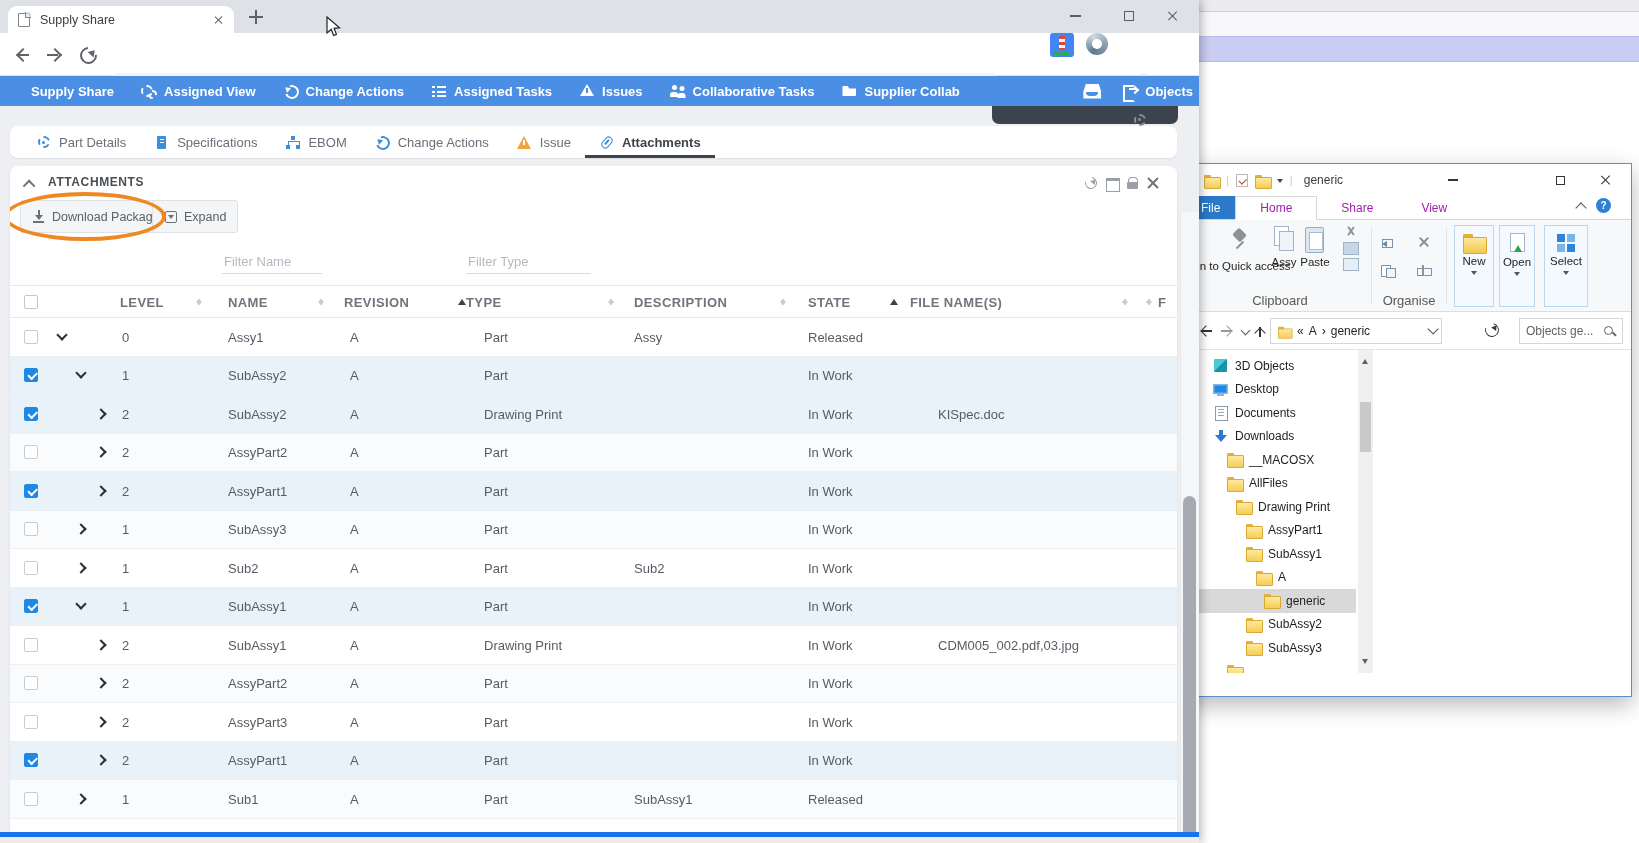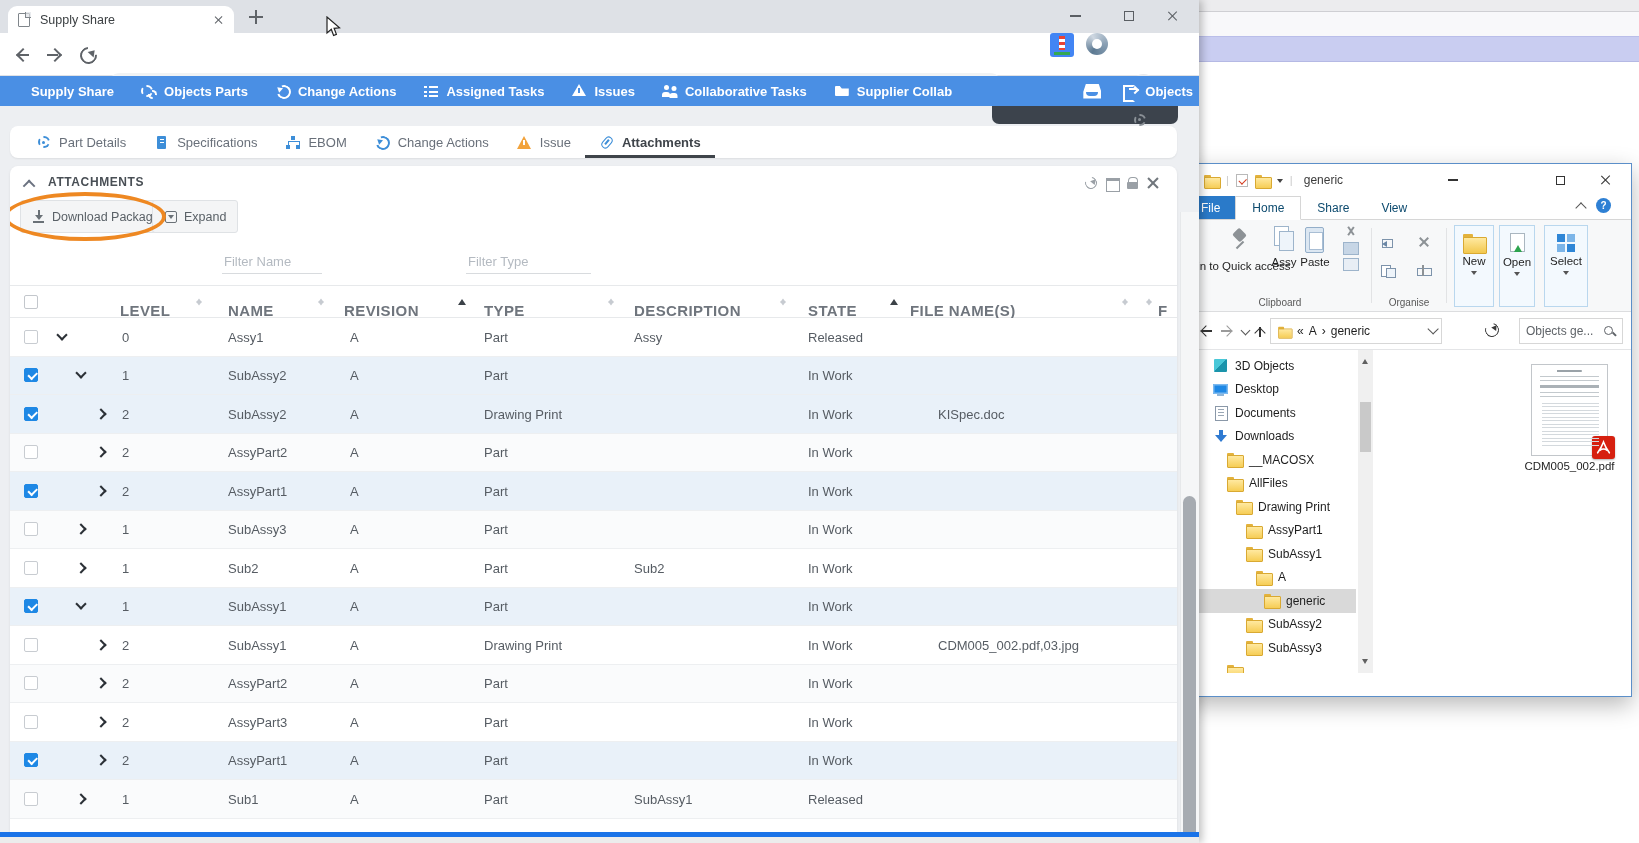--- a/index.html
+++ b/index.html
@@ -29,28 +29,28 @@
 
   .qat-caret{width:0;height:0;border:3.5px solid transparent;border-top:4.5px solid #444;margin-top:4px;}
   .qat-check{position:relative;width:12px;height:13px;background:#fff;border:1px solid #b9b9b9;}
   .qat-check::after{content:'';position:absolute;left:2px;top:3px;width:6px;height:3.5px;border-left:1.8px solid #d43b1f;border-bottom:1.8px solid #d43b1f;transform:rotate(-45deg);}
 
   .xfold{position:relative;width:15px;height:13px;flex:none;}
   .xfold::before{content:'';position:absolute;left:0;top:1px;width:7px;height:3px;background:#e3b23c;border-radius:1px 1px 0 0;}
   .xfold::after{content:'';position:absolute;left:0;top:3px;width:15px;height:10px;background:linear-gradient(#ffe9a0,#f6cd55);border:1px solid #d9a932;border-radius:1px;}
 
   .rtabs{position:absolute;top:32px;left:0;right:0;height:24px;background:#fff;border-bottom:1px solid #d6d6d6;display:flex;}
-  .rtab{padding:0 16px;display:flex;align-items:center;font-size:12px;color:#0c4a6e;}
+  .rtab{padding:0 24px;display:flex;align-items:center;font-size:12px;color:#a21caf;}
   .rtab.rt-file{background:#2a7ac9;color:#fff;padding:0 15px;}
   .rtab.rt-active{background:#fff;border:1px solid #d6d6d6;border-bottom:1px solid #fff;margin-bottom:-1px;}
   .rib-collapse{position:absolute;right:46px;top:40px;width:8px;height:8px;border-left:1.6px solid #555;border-top:1.6px solid #555;transform:rotate(45deg);}
   .rib-help{position:absolute;right:20px;top:34px;width:15px;height:15px;border-radius:50%;background:#2e80d4;color:#fff;font-size:10px;font-weight:bold;display:flex;align-items:center;justify-content:center;}
 
   .ribbon{position:absolute;top:56px;left:0;right:0;height:92px;background:#f7f8f9;border-bottom:1px solid #dcdddf;}
-  .glabel{position:absolute;bottom:3px;font-size:10px;color:#585858;}
+  .glabel{position:absolute;bottom:3px;font-size:13px;color:#585858;}
   .rsep{position:absolute;top:8px;bottom:8px;width:1px;background:#e2e3e5;}
   .pinbtn{position:absolute;left:2px;top:4px;width:104px;text-align:center;}
   .pin-ic{position:relative;display:inline-block;width:20px;height:24px;margin-top:4px;}
   .pin-ic::before{content:'';position:absolute;left:4px;top:2px;width:11px;height:10px;background:#8d9296;border-radius:2px;transform:rotate(45deg);}
   .pin-ic::after{content:'';position:absolute;left:9px;top:12px;width:2px;height:10px;background:#8d9296;transform:rotate(45deg);}
   .pinbtn .lbl{font-size:11.5px;color:#1e1e1e;line-height:1.25;margin-top:4px;}
   .rbtn{position:absolute;text-align:center;font-size:11.5px;color:#1e1e1e;}
   .copy-ic{position:relative;display:inline-block;width:24px;height:28px;}
   .copy-ic::before{content:'';position:absolute;left:2px;top:0;width:13px;height:18px;background:#fff;border:1.2px solid #9db4cb;}
   .copy-ic::after{content:'';position:absolute;left:7px;top:5px;width:13px;height:18px;background:#eef4fa;border:1.2px solid #9db4cb;}
@@ -271,21 +271,21 @@
   .ex-ic{position:relative;width:13px;height:13px;color:#6a7177;}
   .ex-ic::before{content:'';position:absolute;inset:0.5px;border:1.6px solid currentColor;border-radius:2px;}
   .ex-ic::after{content:'';position:absolute;left:4px;top:4.5px;border:3px solid transparent;border-top:4.5px solid currentColor;}
   .halo{position:absolute;left:-6px;top:26px;width:162px;height:49px;border:4px solid #ee8822;border-radius:50%;pointer-events:none;}
 
   .filter{position:absolute;top:84px;height:24px;border:none;border-bottom:1px solid #d8dbde;background:transparent;font-size:13px;color:#42474d;font-family:inherit;outline:none;}
   .filter::placeholder{color:#b4bac1;}
   .f-name{left:212px;width:100px;} .f-type{left:456px;width:125px;}
 
   .thead{position:absolute;top:119px;left:0;right:0;height:33px;border-top:1px solid #e7e9eb;border-bottom:1px solid #e7e9eb;}
-  .th{position:absolute;top:50%;transform:translateY(-50%);font-size:15px;font-weight:bold;color:#6f757d;letter-spacing:.4px;white-space:nowrap;margin-top:8px;}
+  .th{position:absolute;top:50%;transform:translateY(-50%);font-size:13px;font-weight:bold;color:#6f757d;letter-spacing:.4px;white-space:nowrap;}
   .sort{position:absolute;top:50%;transform:translateY(-50%);width:7px;height:13px;}
   .sort::before{content:'';position:absolute;top:0;left:0;border:3.5px solid transparent;border-bottom:4.5px solid #c7cbd1;}
   .sort::after{content:'';position:absolute;bottom:0;left:0;border:3.5px solid transparent;border-top:4.5px solid #c7cbd1;}
   .asc{position:absolute;top:50%;transform:translateY(-50%);width:0;height:0;border:4.5px solid transparent;border-bottom:6px solid #3c4248;margin-top:-2px;}
   .hcb{position:absolute;left:14px;top:50%;transform:translateY(-50%);width:14px;height:14px;border:1.5px solid #c3c7cc;border-radius:2px;background:#fff;}
 
   .rows{position:absolute;left:0;top:152px;right:0;bottom:0;overflow:hidden;}
   .trow{position:relative;height:38.5px;border-bottom:1px solid #edeff1;background:#fff;}
   .trow.bg-sel{background:#e9f1f9;}
   .trow.bg-alt{background:#fafbfc;}
@@ -479,30 +479,20 @@
         <span></span>
       </div>
     </div>
     <div class="treescroll">
       <span class="tsc-up"></span>
       <span class="tsc-thumb"></span>
       <span class="tsc-dn"></span>
     </div>
 
     <div class="files">
-      <div class="fcard" style="left:148px;top:14px;width:97px;">
-        <div class="pdf-page">
-          <div class="pdf-badge">
-            <svg width="17" height="17" viewBox="0 0 16 16">
-                <path d="M2.5 13 C5 9.5 6.8 6 8 2.8 C9.2 6 11 9.5 13.5 13 M4.6 10.6 C6.8 9 9.2 9 11.4 10.6" stroke="#fff" stroke-width="1.5" fill="none" stroke-linecap="round"></path>
-              </svg>
-          </div>
-        </div>
-        <div class="flabel">CDM005_002.pdf</div>
-      </div>
     </div>
 
   </div>
 
   <div class="browser">
     <div class="tabstrip">
       <div class="btab">
         <span class="fav"></span>
         <span class="btab-title">Supply Share</span>
         <span class="xx"></span>
@@ -539,21 +529,21 @@
       <div class="upd"></div>
     </div>
 
     <div class="navbar">
       <div class="navitem">
         <span class="nicon"></span>
         <span>Supply Share</span>
       </div>
         <div class="navitem">
         <span class="nicon ni-gears"></span>
-        <span>Objects Parts</span>
+        <span>Assigned View</span>
       </div>
         <div class="navitem">
         <span class="nicon ni-recycle"></span>
         <span>Change Actions</span>
       </div>
         <div class="navitem">
         <span class="nicon ni-tasklist"></span>
         <span>Assigned Tasks</span>
       </div>
         <div class="navitem">
@@ -634,21 +624,21 @@
         <input class="filter f-type" placeholder="Filter Type" style="">
 
         <div class="thead">
           <span class="hcb"></span>
           <span class="th" style="left:110px;">LEVEL</span>
           <span class="sort" style="left:186px;"></span>
           <span class="th" style="left:218px;">NAME</span>
           <span class="sort" style="left:308px;"></span>
           <span class="th" style="left:334px;">REVISION</span>
           <span class="asc" style="left:448px;"></span>
-          <span class="th" style="left:474px;">TYPE</span>
+          <span class="th" style="left:456px;">TYPE</span>
           <span class="sort" style="left:598px;"></span>
           <span class="th" style="left:624px;">DESCRIPTION</span>
           <span class="sort" style="left:770px;"></span>
           <span class="th" style="left:798px;">STATE</span>
           <span class="asc" style="left:880px;"></span>
           <span class="th" style="left:900px;">FILE NAME(S)</span>
           <span class="sort" style="left:1112px;"></span>
           <span class="sort" style="left:1136px;"></span>
           <span class="th" style="left:1148px;">F</span>
         </div>

